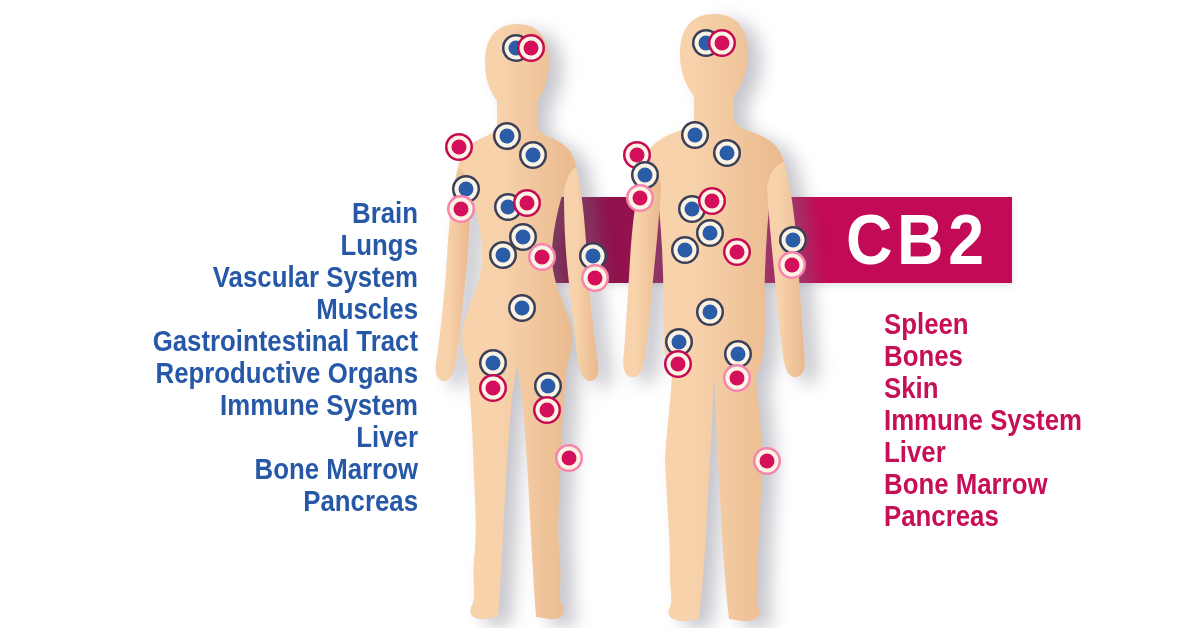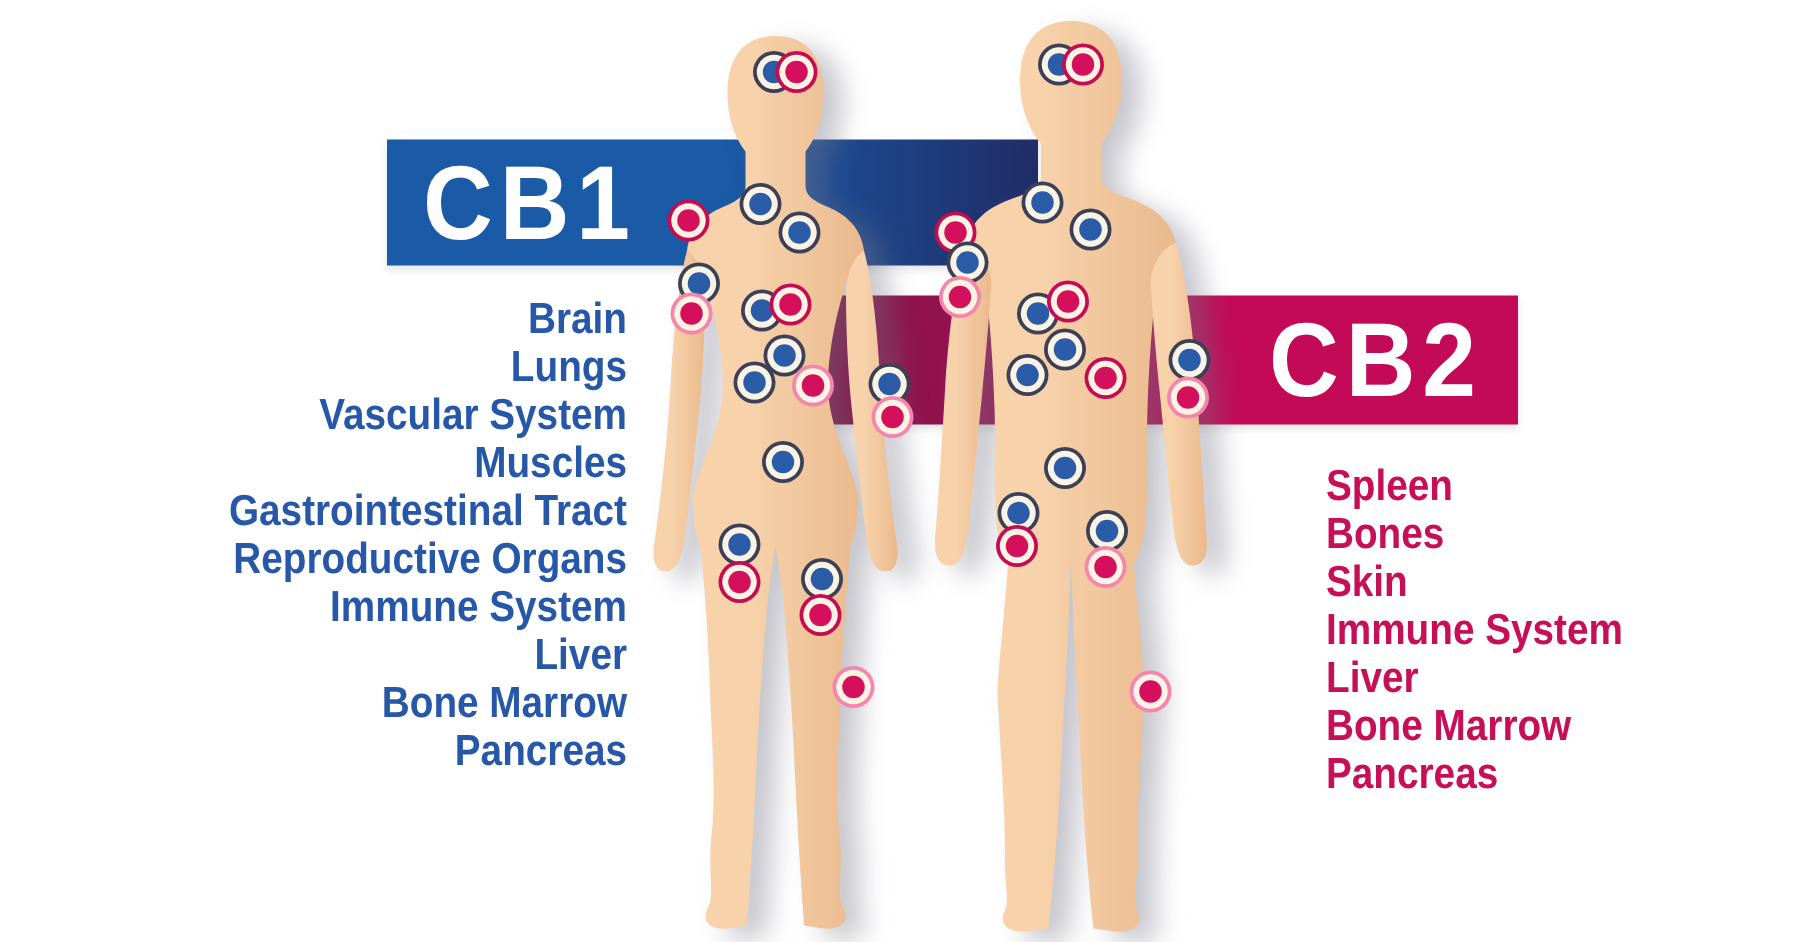--- a/index.html
+++ b/index.html
@@ -37,23 +37,20 @@
   .dot.cb2{background:var(--c-dot-cb2);}
   .ring-navy   {box-shadow:0 0 0 4px var(--c-ring-gap),0 0 0 6.5px var(--c-ring-navy);}
   .ring-crimson{box-shadow:0 0 0 4px var(--c-ring-gap),0 0 0 6.5px var(--c-ring-crimson);}
   .ring-pink   {box-shadow:0 0 0 4px var(--c-ring-gap),0 0 0 6.5px var(--c-ring-pink);}
 </style>
 </head>
 <body>
 
 <div class="canvas">
 
-  <div class="band cb1">
-    <span class="band-label">CB1</span>
-  </div>
 
   <div class="band cb2">
     <span class="band-label">CB2</span>
   </div>
 
   <svg class="figure female" width="185" height="600" viewBox="0 0 185 600">
     <defs>
       <linearGradient id="skin-f" x1="0" y1="0" x2="1" y2="0">
         <stop class="skin-stop-light" offset="0.35" stop-color="#f7d2ab"></stop>
         <stop class="skin-stop-shade" offset="1" stop-color="#eab98d"></stop>

